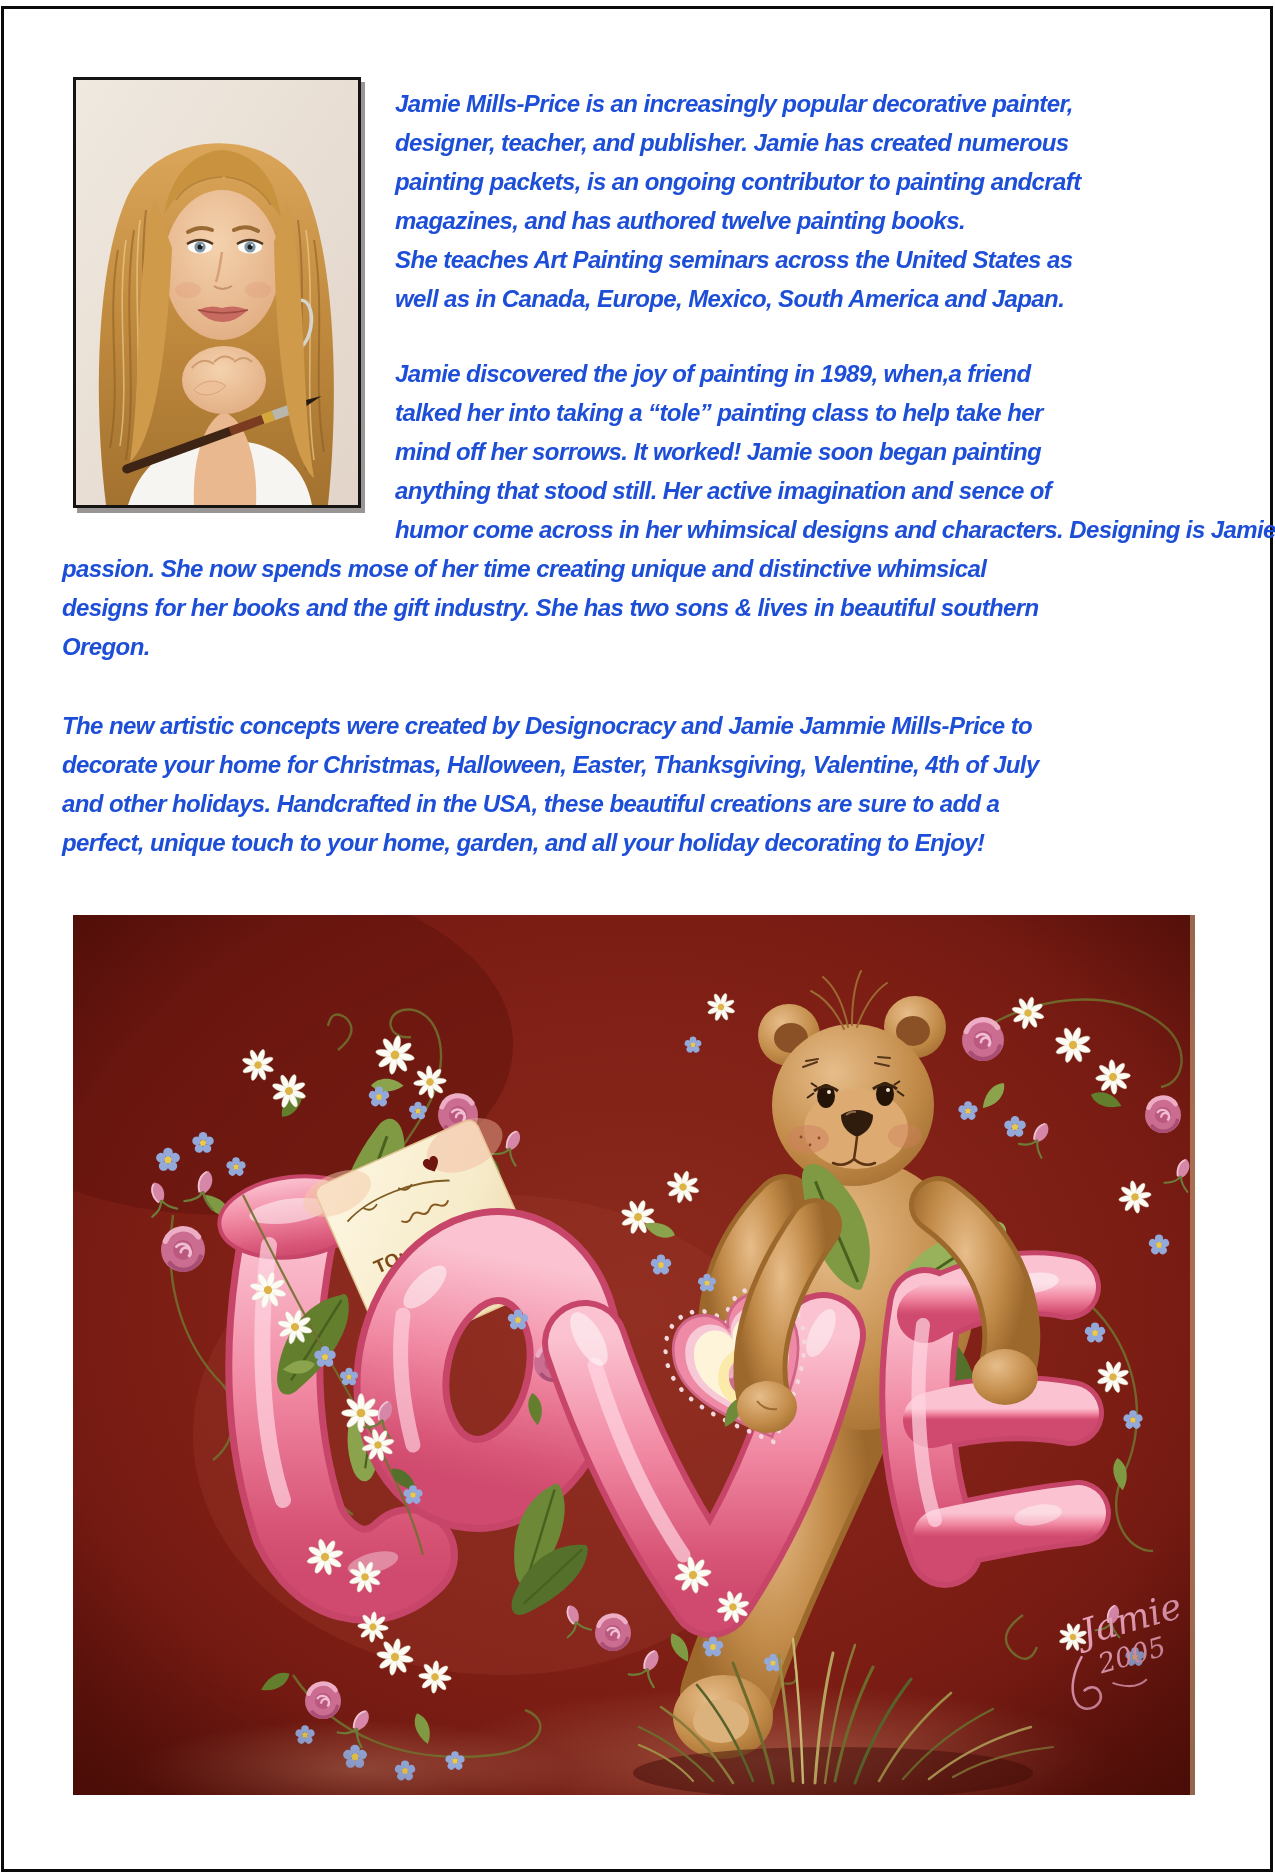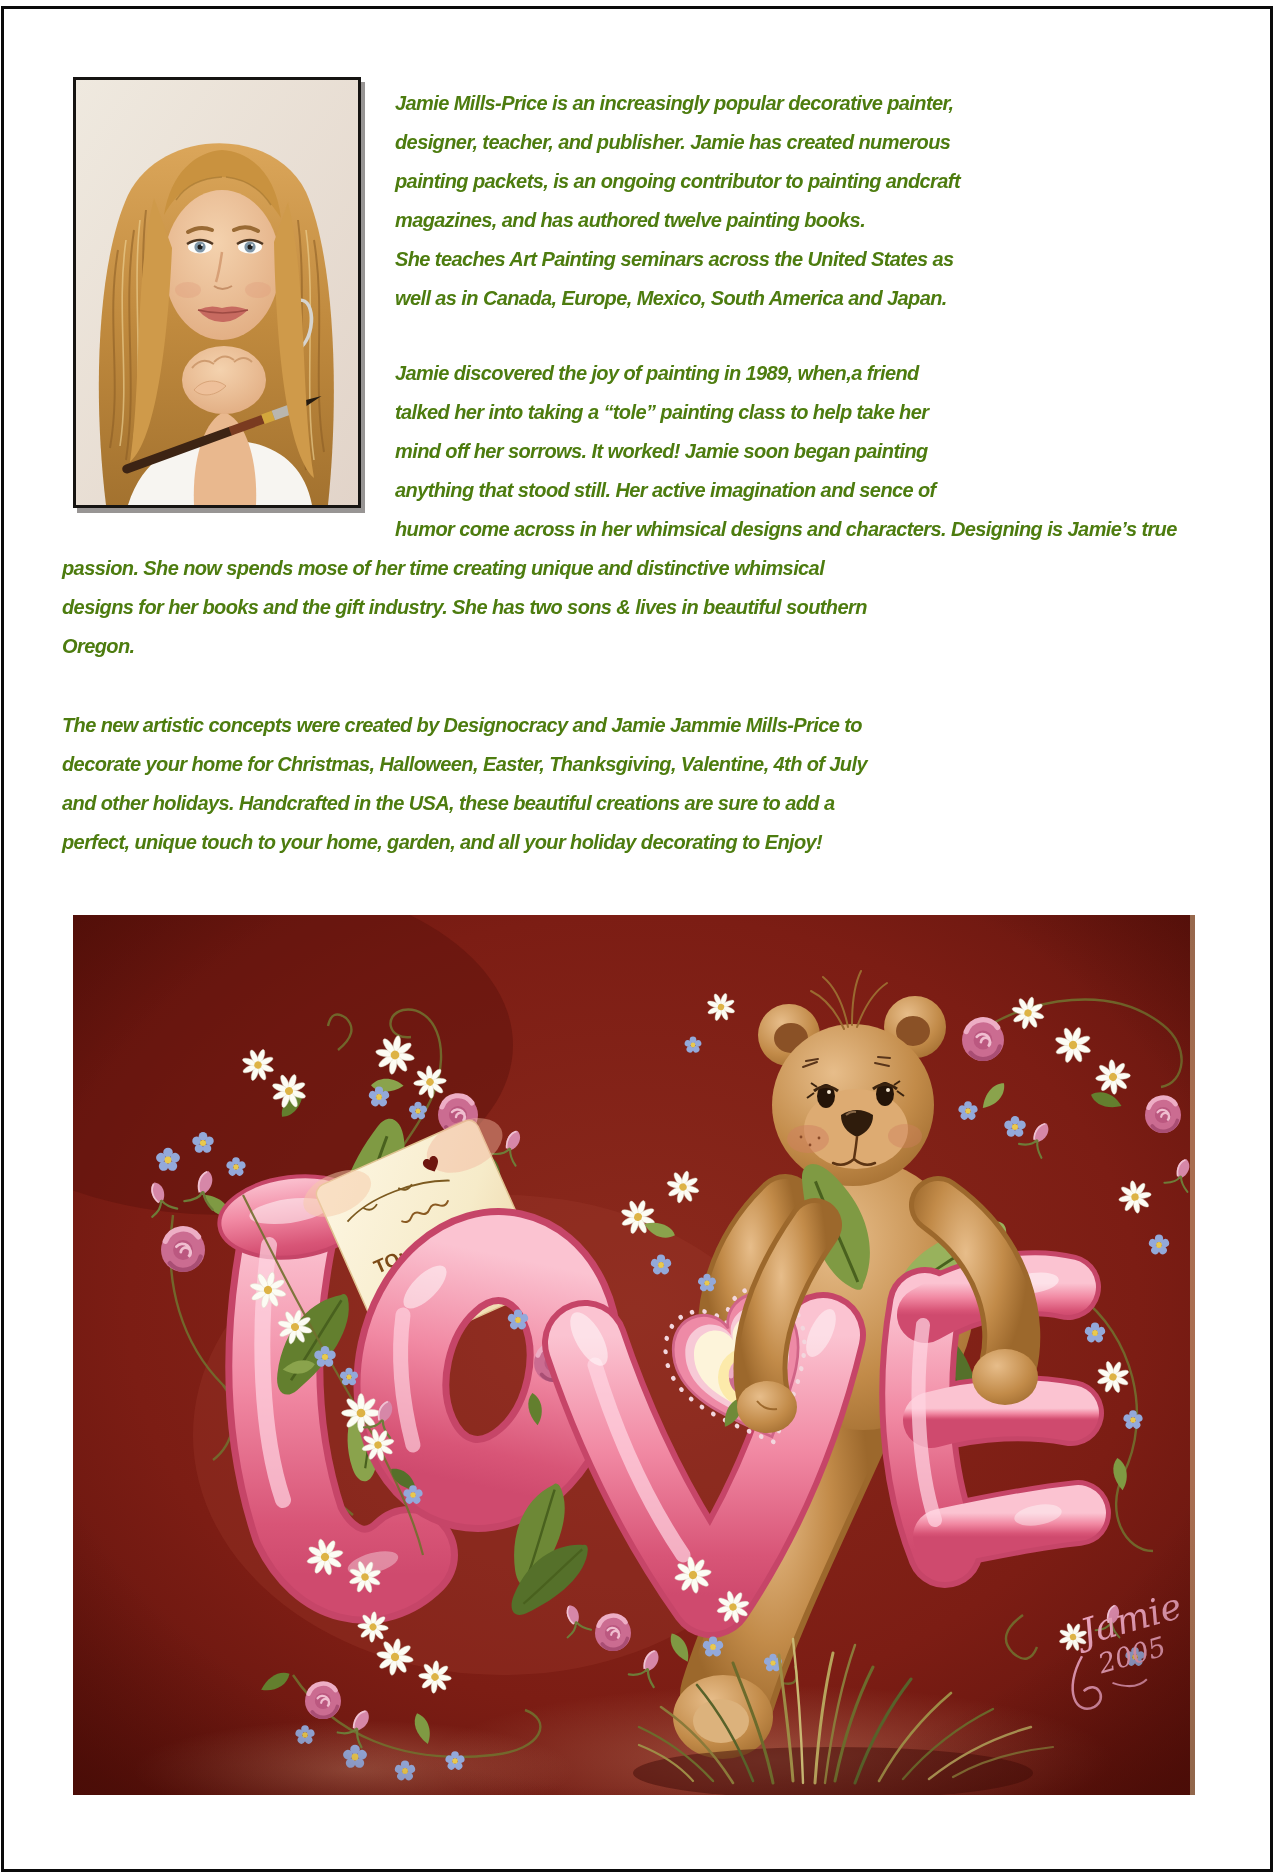--- a/index.html
+++ b/index.html
@@ -7,22 +7,22 @@
        font-family:"Liberation Sans",sans-serif;overflow:hidden;}
   .frame{position:absolute;left:1px;right:2px;top:6px;bottom:3px;
          border:3px solid #0b0b0b;pointer-events:none;}
   .content{position:absolute;left:0;top:0;width:1275px;height:1875px;
            padding:84px 62px 0 62px;box-sizing:border-box;}
   .photo{float:left;width:282px;height:425px;margin:-7px 34px 18px 11px;
          border:3px solid #161412;box-shadow:4px 5px 0 rgba(26,20,18,.45);
          background:#e9e2d8;}
   .photo svg{display:block;width:282px;height:425px;}
   p.bio{margin:0 0 36px 0;font-style:italic;font-weight:bold;
-        font-size:20px;line-height:39px;letter-spacing:-0.6px;
-        white-space:pre;color:#4d7c0f;}
+        font-size:24px;line-height:39px;letter-spacing:-0.6px;
+        white-space:pre;color:#1d4ed8;}
   p.bio.p2{margin-bottom:40px;}
   p.bio.p3{margin-bottom:8px;}
   .painting{display:block;margin:53px 0 0 11px;width:1122px;height:880px;}
 </style>
 </head>
 <body>
 
 <div class="frame"></div>
 
 <div class="content">

